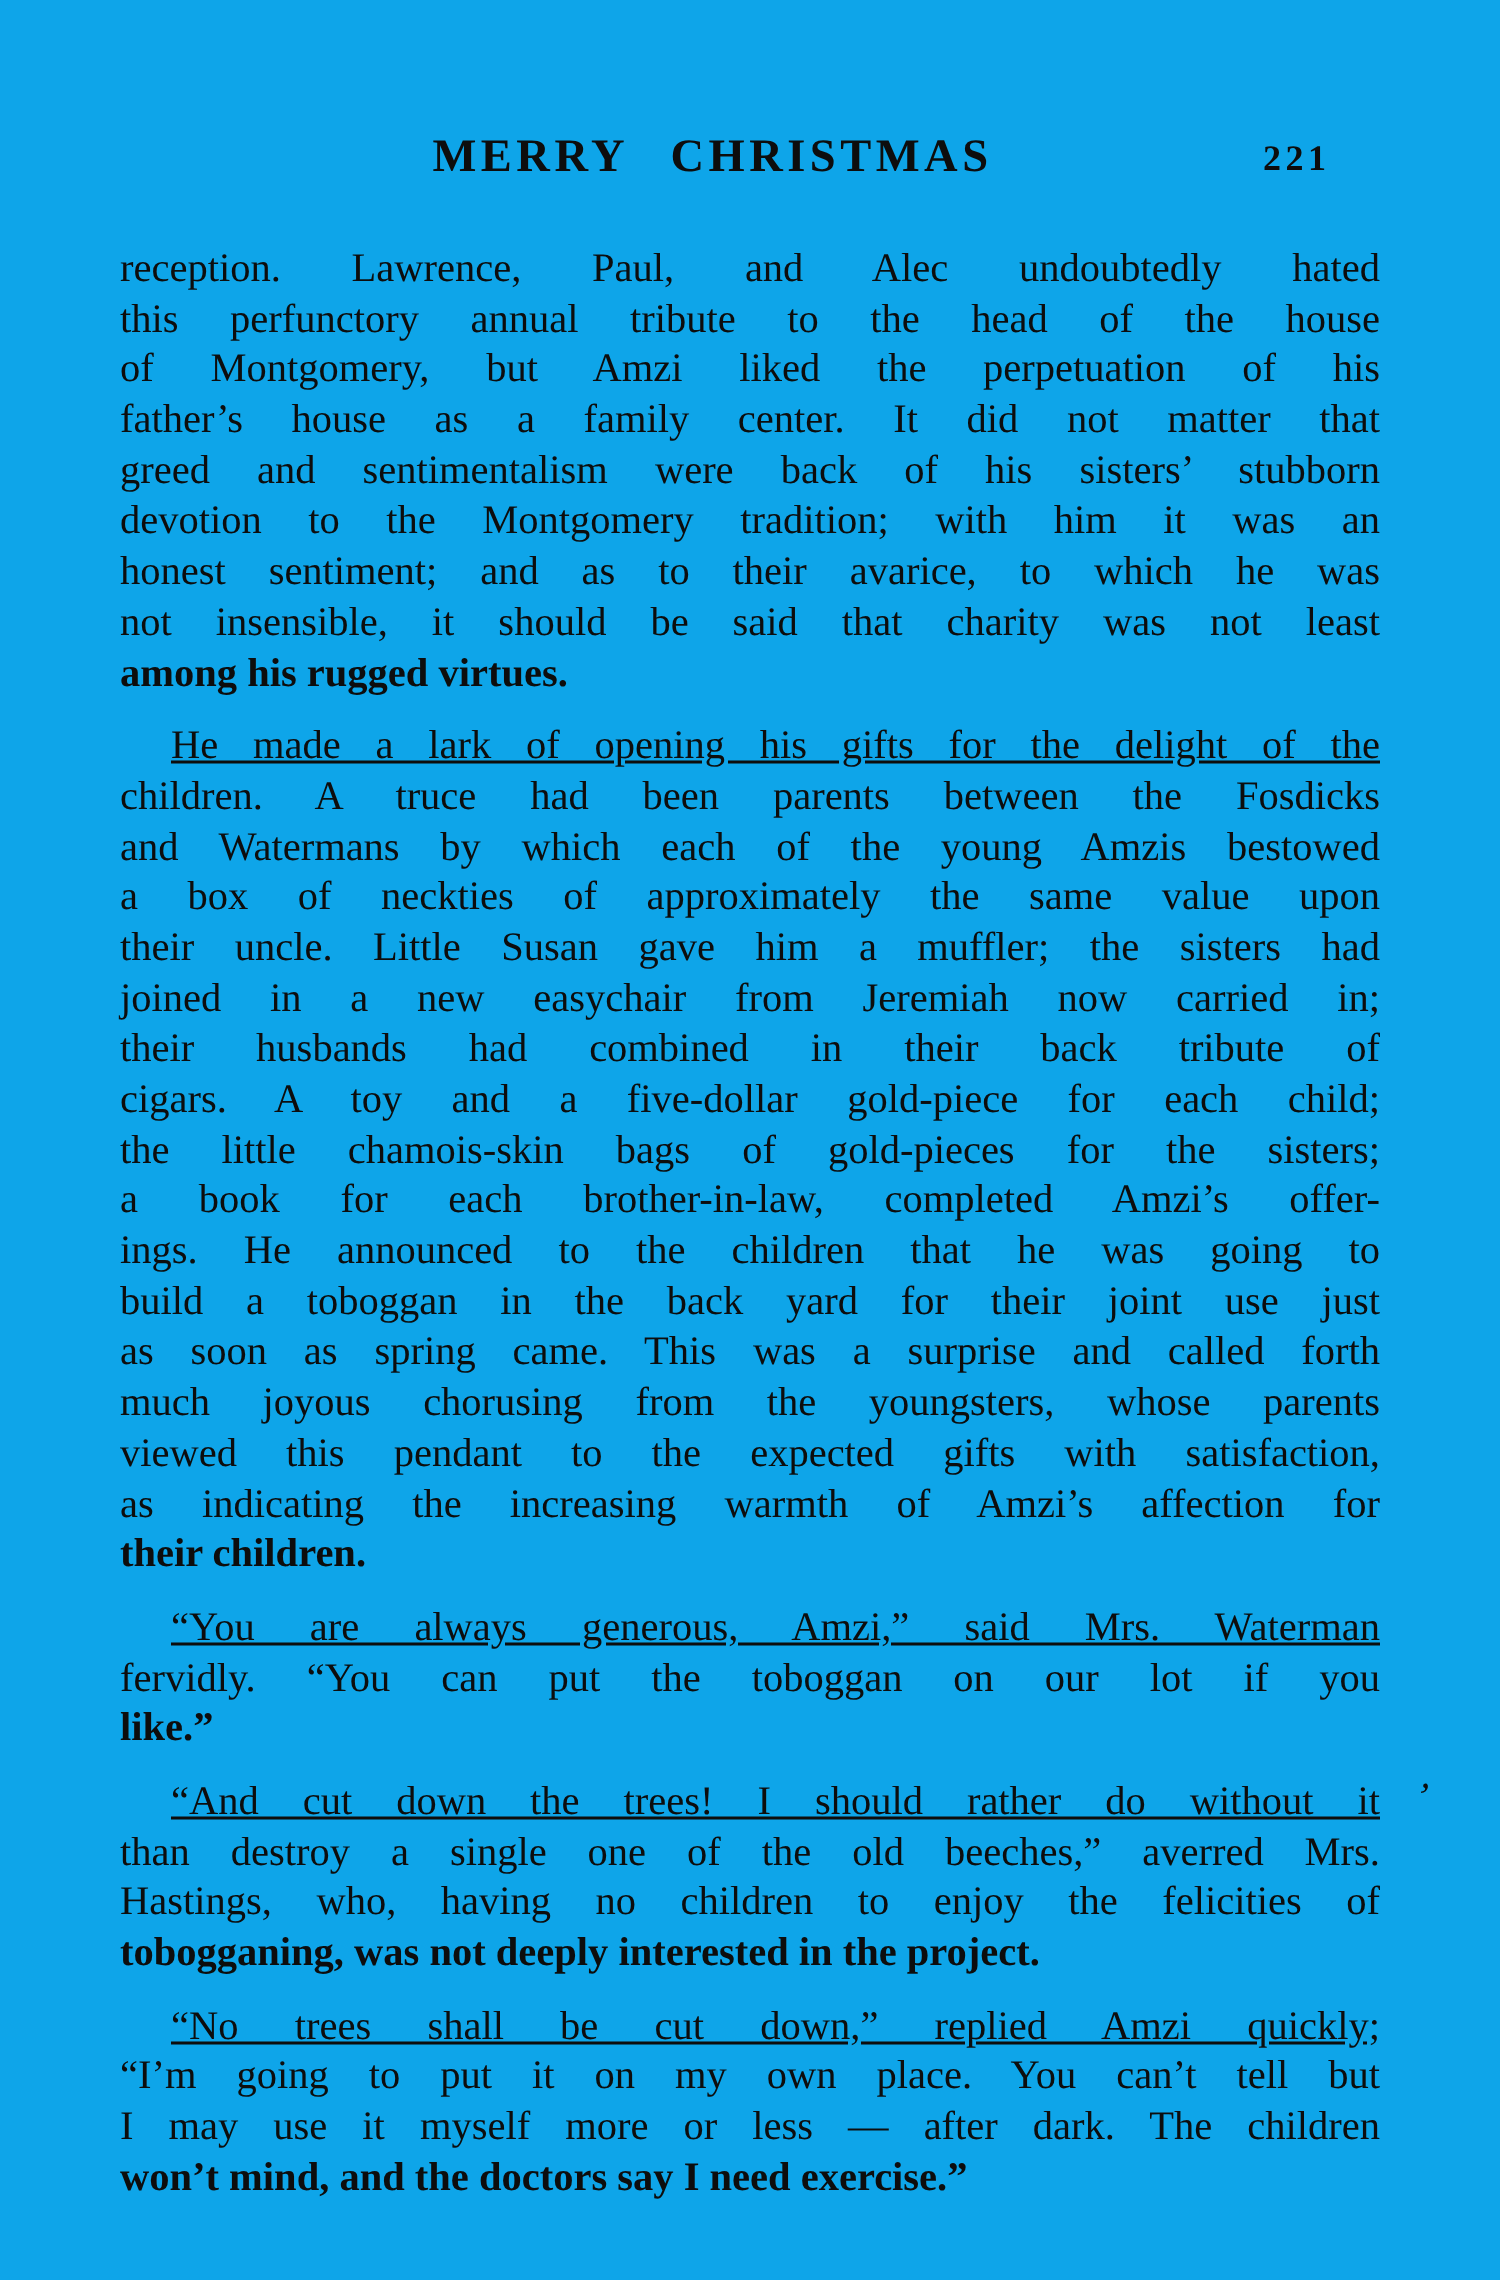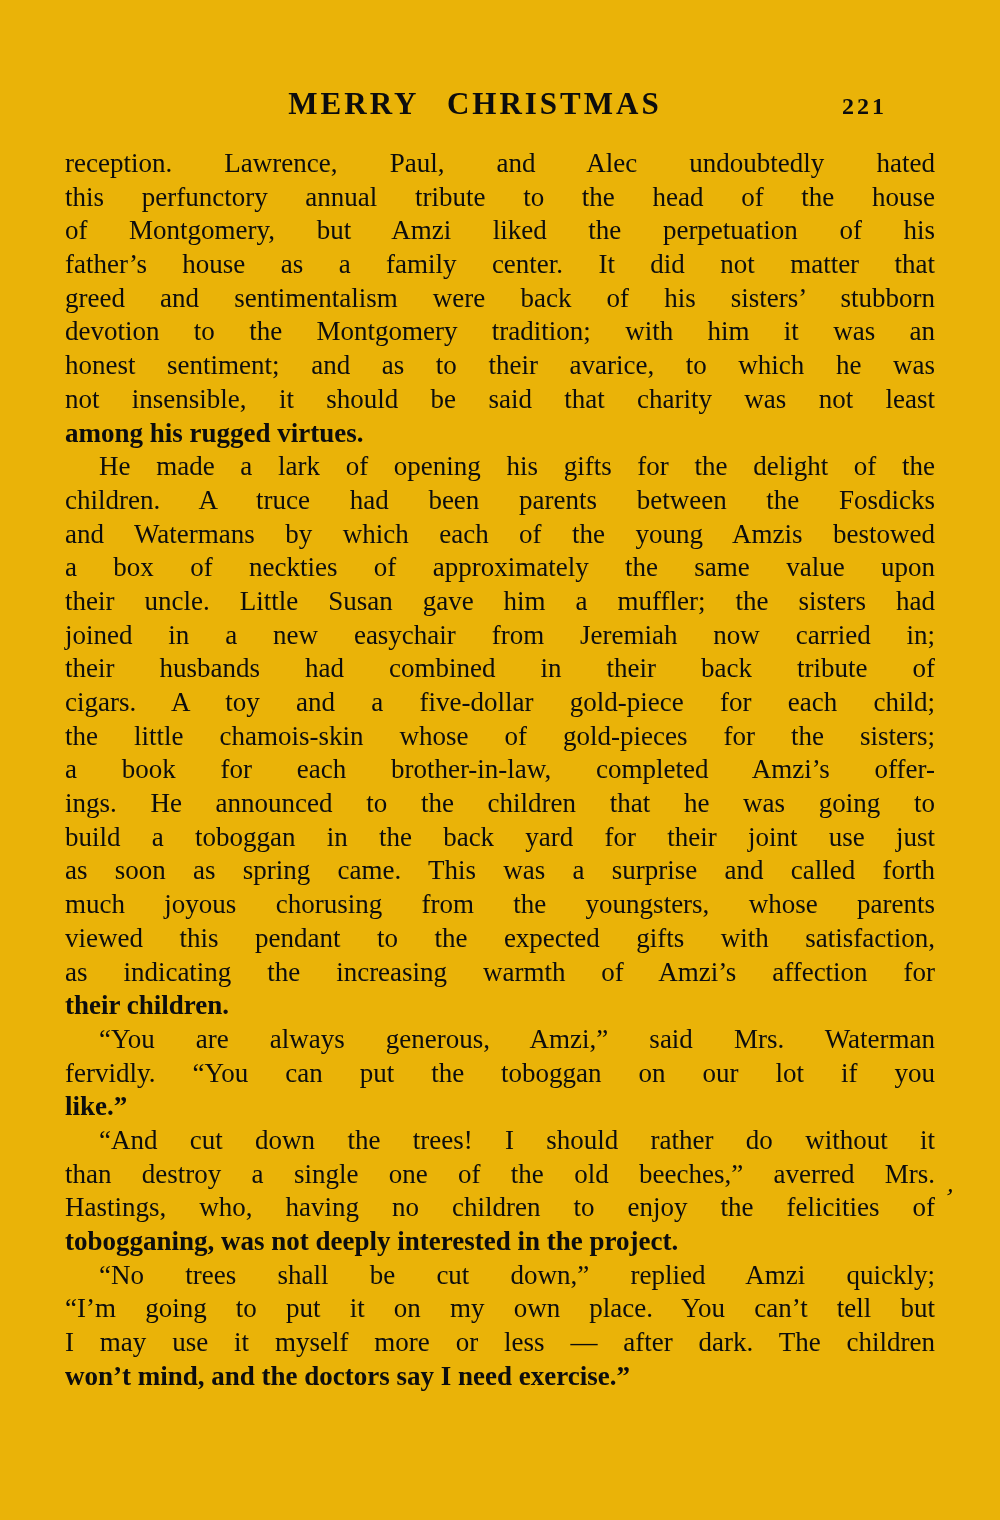--- a/index.html
+++ b/index.html
@@ -4,21 +4,21 @@
 <style>
   html, body {
     margin: 0;
     padding: 0;
     background: #e8e8e8;
   }
   .page {
     position: relative;
     width: 1000px;
     height: 1520px;
-    background: #eab308;
+    background: #0ea5e9;
     color: #0d0d0d;
     font-family: "Liberation Serif", "DejaVu Serif", serif;
     overflow: hidden;
   }
   .header-row {
     position: absolute;
     top: 86px;
     left: 65px;
     width: 870px;
     height: 40px;
@@ -45,37 +45,38 @@
     letter-spacing: 3px;
   }
   .text-block {
     position: absolute;
     top: 147px;
     left: 65px;
     width: 870px;
     font-size: 27px;
   }
   .paragraph {
-    margin: 0;
+    margin: 15px;
     padding: 0;
   }
   .line {
     line-height: 33.7px;
     height: 33.7px;
     text-align: justify;
     text-align-last: justify;
     white-space: nowrap;
     overflow: visible;
   }
   .line.last {
     text-align-last: left;
     font-weight: bold;
   }
   .line.indent {
     padding-left: 34px;
+    text-decoration: underline;
   }
   .stray-mark {
     position: absolute;
     left: 943px;
     top: 1183px;
     font-size: 26px;
     font-style: italic;
     transform: rotate(8deg);
     color: #0d0d0d;
   }
@@ -102,21 +103,21 @@
       </div>
       <div class="paragraph">
         <div class="line indent">He made a lark of opening his gifts for the delight of the</div>
         <div class="line">children. A truce had been parents between the Fosdicks</div>
         <div class="line">and Watermans by which each of the young Amzis bestowed</div>
         <div class="line">a box of neckties of approximately the same value upon</div>
         <div class="line">their uncle. Little Susan gave him a muffler; the sisters had</div>
         <div class="line">joined in a new easychair from Jeremiah now carried in;</div>
         <div class="line">their husbands had combined in their back tribute of</div>
         <div class="line">cigars. A toy and a five-dollar gold-piece for each child;</div>
-        <div class="line">the little chamois-skin whose of gold-pieces for the sisters;</div>
+        <div class="line">the little chamois-skin bags of gold-pieces for the sisters;</div>
         <div class="line">a book for each brother-in-law, completed Amzi’s offer-</div>
         <div class="line">ings. He announced to the children that he was going to</div>
         <div class="line">build a toboggan in the back yard for their joint use just</div>
         <div class="line">as soon as spring came. This was a surprise and called forth</div>
         <div class="line">much joyous chorusing from the youngsters, whose parents</div>
         <div class="line">viewed this pendant to the expected gifts with satisfaction,</div>
         <div class="line">as indicating the increasing warmth of Amzi’s affection for</div>
         <div class="line last">their children.</div>
       </div>
       <div class="paragraph">

